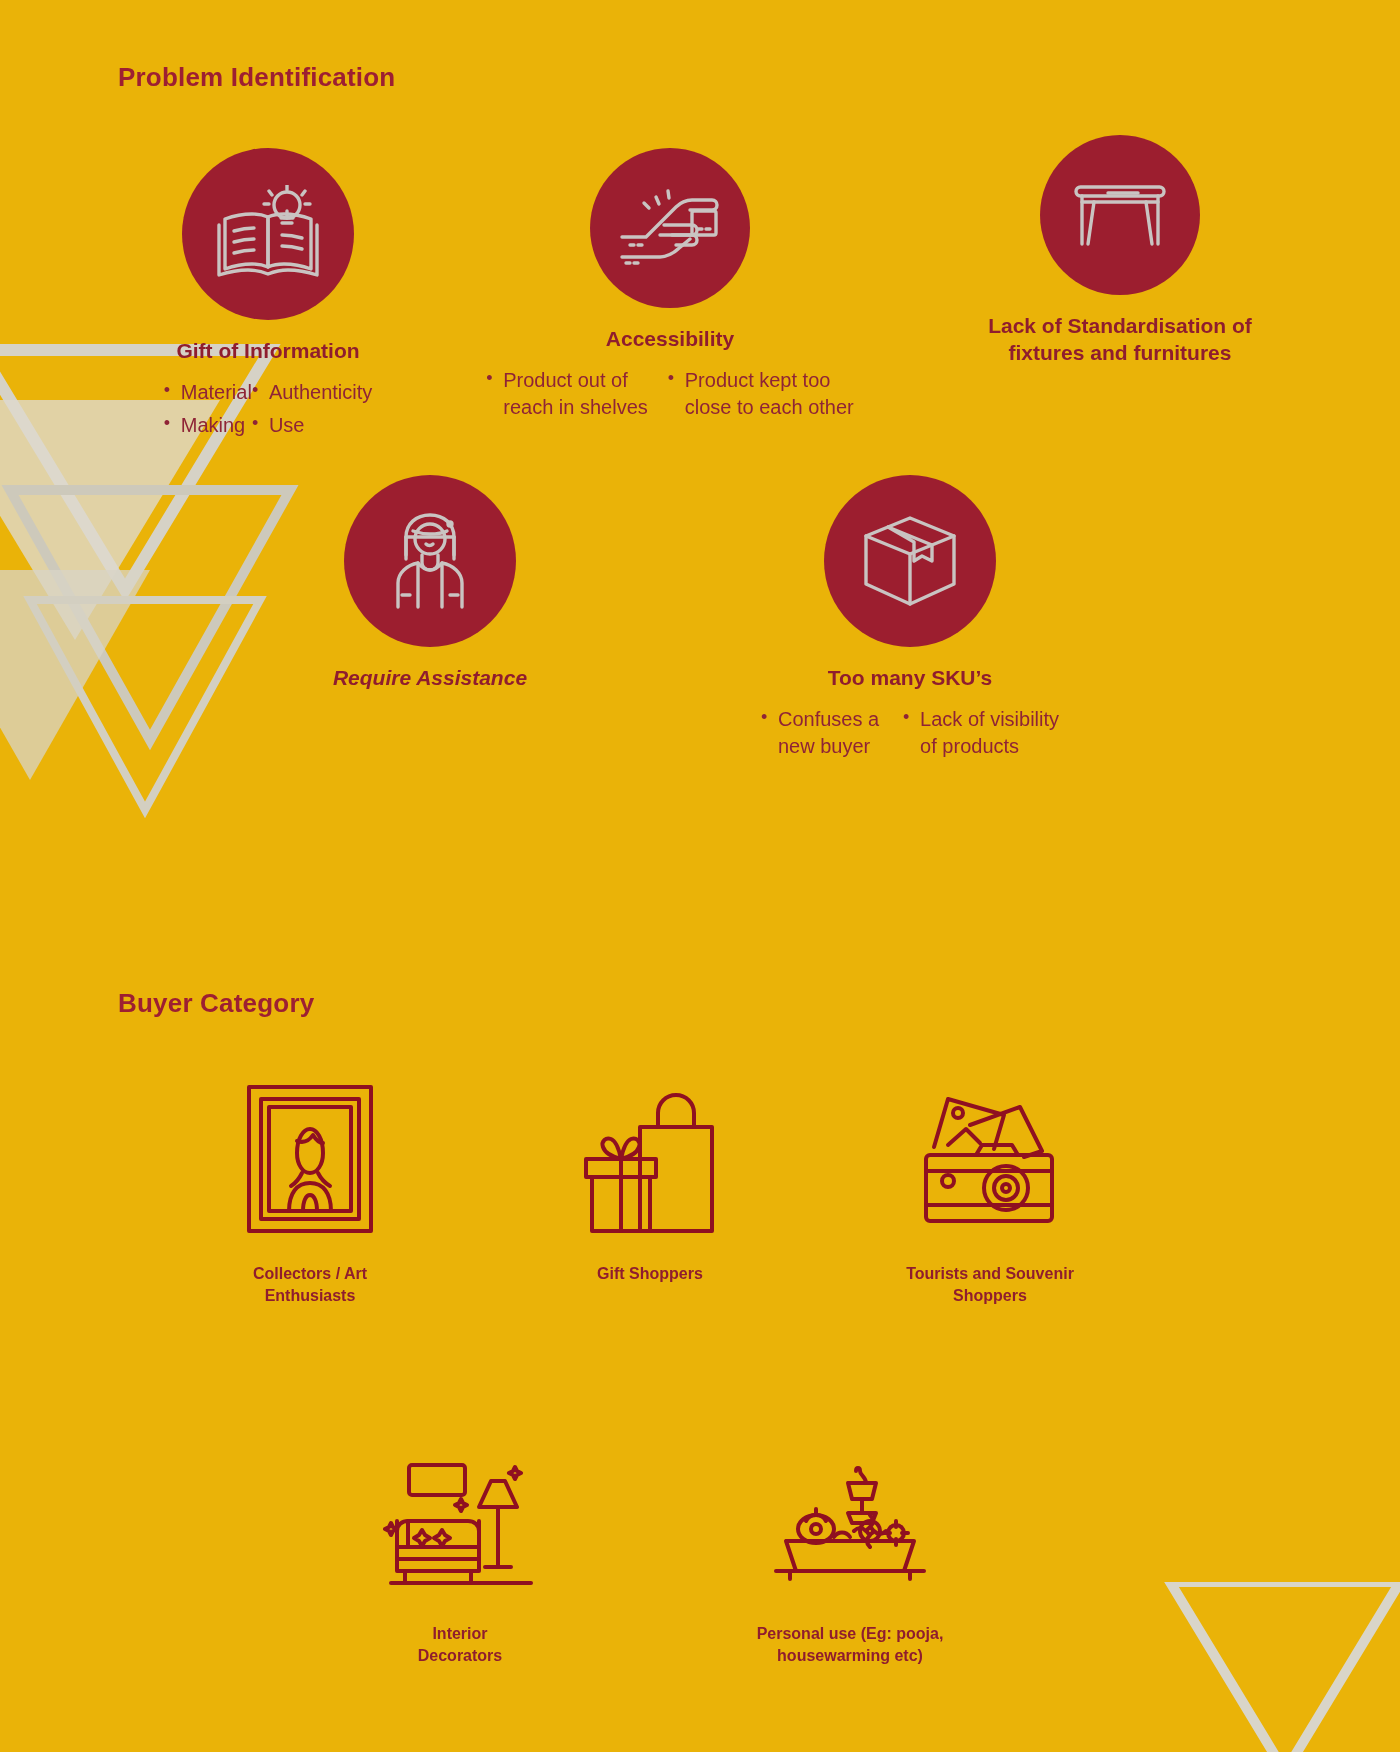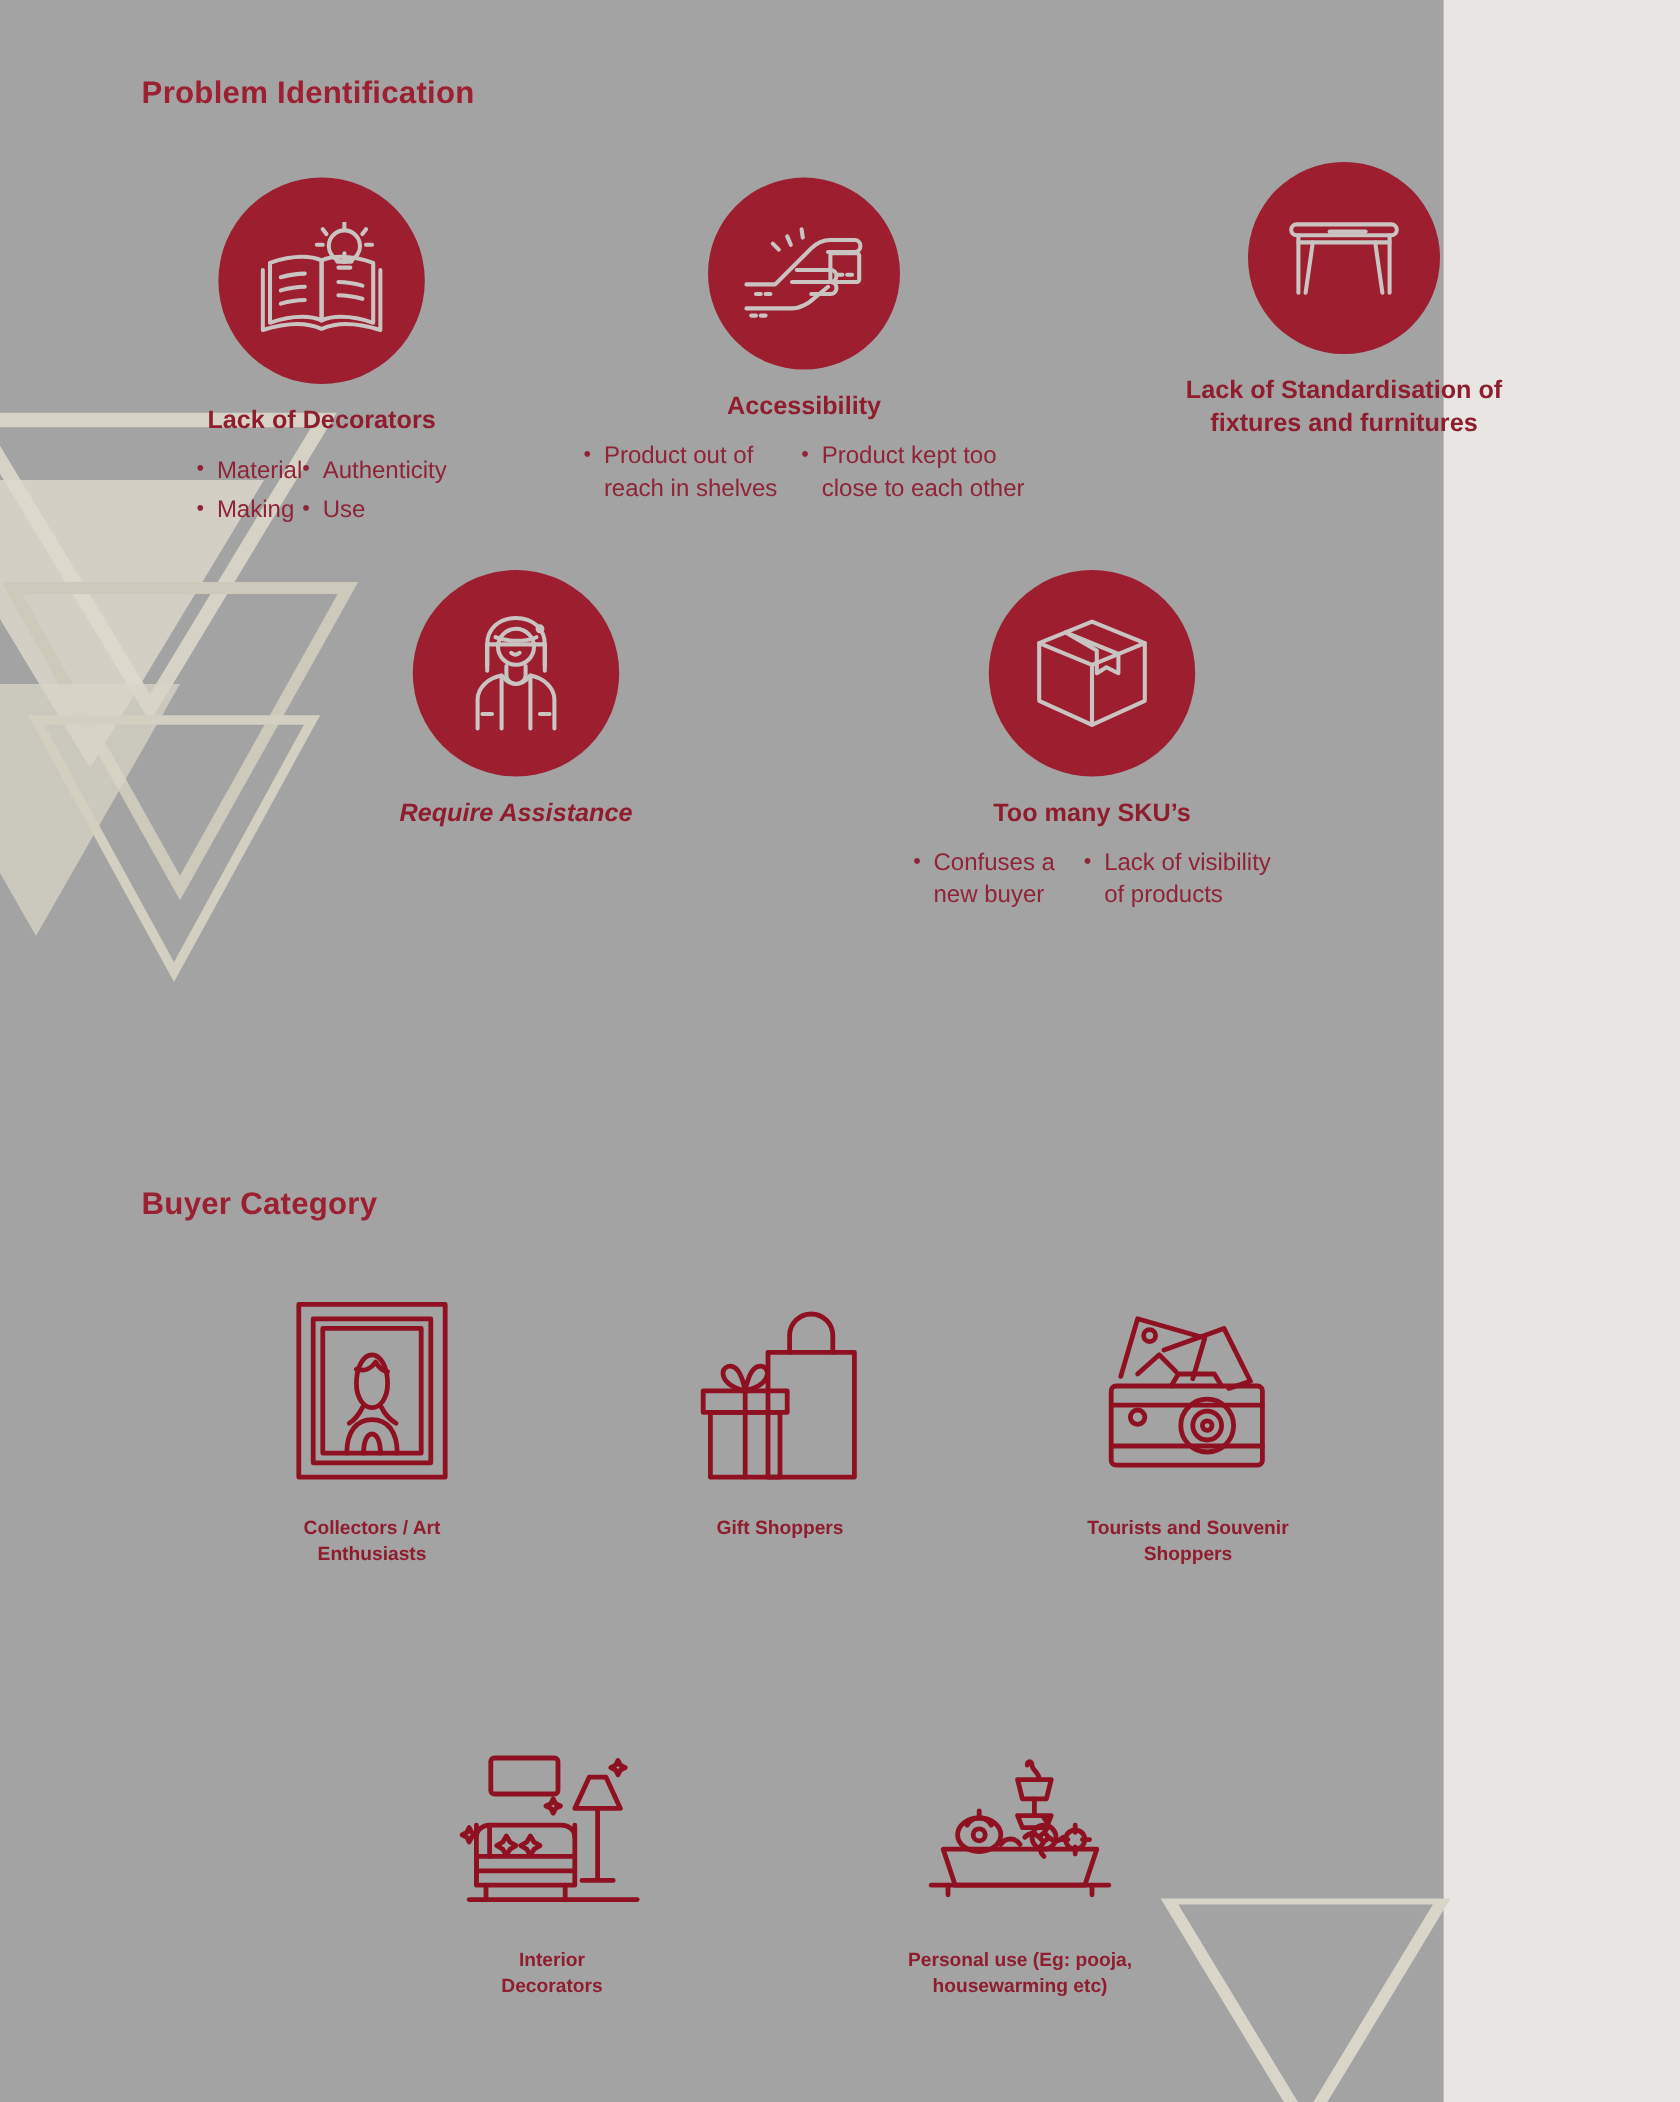--- a/index.html
+++ b/index.html
@@ -2,21 +2,21 @@
 <html><head>
 <meta charset="utf-8">
 <style>
   * { box-sizing: border-box; margin: 0; padding: 0; }
   html, body {
     width: 1400px; height: 1752px;
     background: #e8e6e2;
     font-family: "Liberation Sans", sans-serif;
     overflow: hidden;
   }
-  .page { position: relative; width: 1203px; height: 1752px; background: #a3a3a3; }
+  .page { position: relative; width: 1400px; height: 1752px; background: #eab308; }
 
   
   .deco { position: absolute; left: -30px; top: 340px; width: 330px; height: 540px; pointer-events: none; }
   .deco-br { position: absolute; right: -10px; bottom: -30px; width: 260px; height: 200px; pointer-events: none; }
 
   h1.section-title {
     color: #9d1f32;
     font-size: 26px;
     font-weight: bold;
     letter-spacing: .2px;
@@ -93,21 +93,21 @@
         <path d="M94 34v50s-14-5-27-5c-9 0-16 3-16 3V32s7-3 16-3c13 0 27 5 27 5z"></path>
         <path d="M2 40v50c0 0 16-5 29-5 10 0 20 4 20 4s10-4 20-4c13 0 29 5 29 5V40"></path>
         <path d="M17 46c7-2 14-3 20-3M17 57c7-2 14-3 20-3M17 68c7-2 14-3 20-3"></path>
         <path d="M85 53c-7-2-14-3-20-3M85 64c-7-2-14-3-20-3"></path>
         <circle cx="70" cy="20" r="13"></circle>
         <path d="M64 33h12M65 38h10"></path>
         <path d="M70 26v7"></path>
         <path d="M70 1v-0M70 0v5M52 6l3 4M88 6l-3 4M47 19h5M88 19h5"></path>
       </svg>
     </div>
-    <div class="card-heading">Lack of Decorators</div>
+    <div class="card-heading">Gift of Information</div>
     <div class="bullets">
       <div class="bullet-col">
         <div class="bullet">Material</div>
         <div class="bullet">Making</div>
       </div>
       <div class="bullet-col">
         <div class="bullet">Authenticity</div>
         <div class="bullet">Use</div>
       </div>
     </div>

